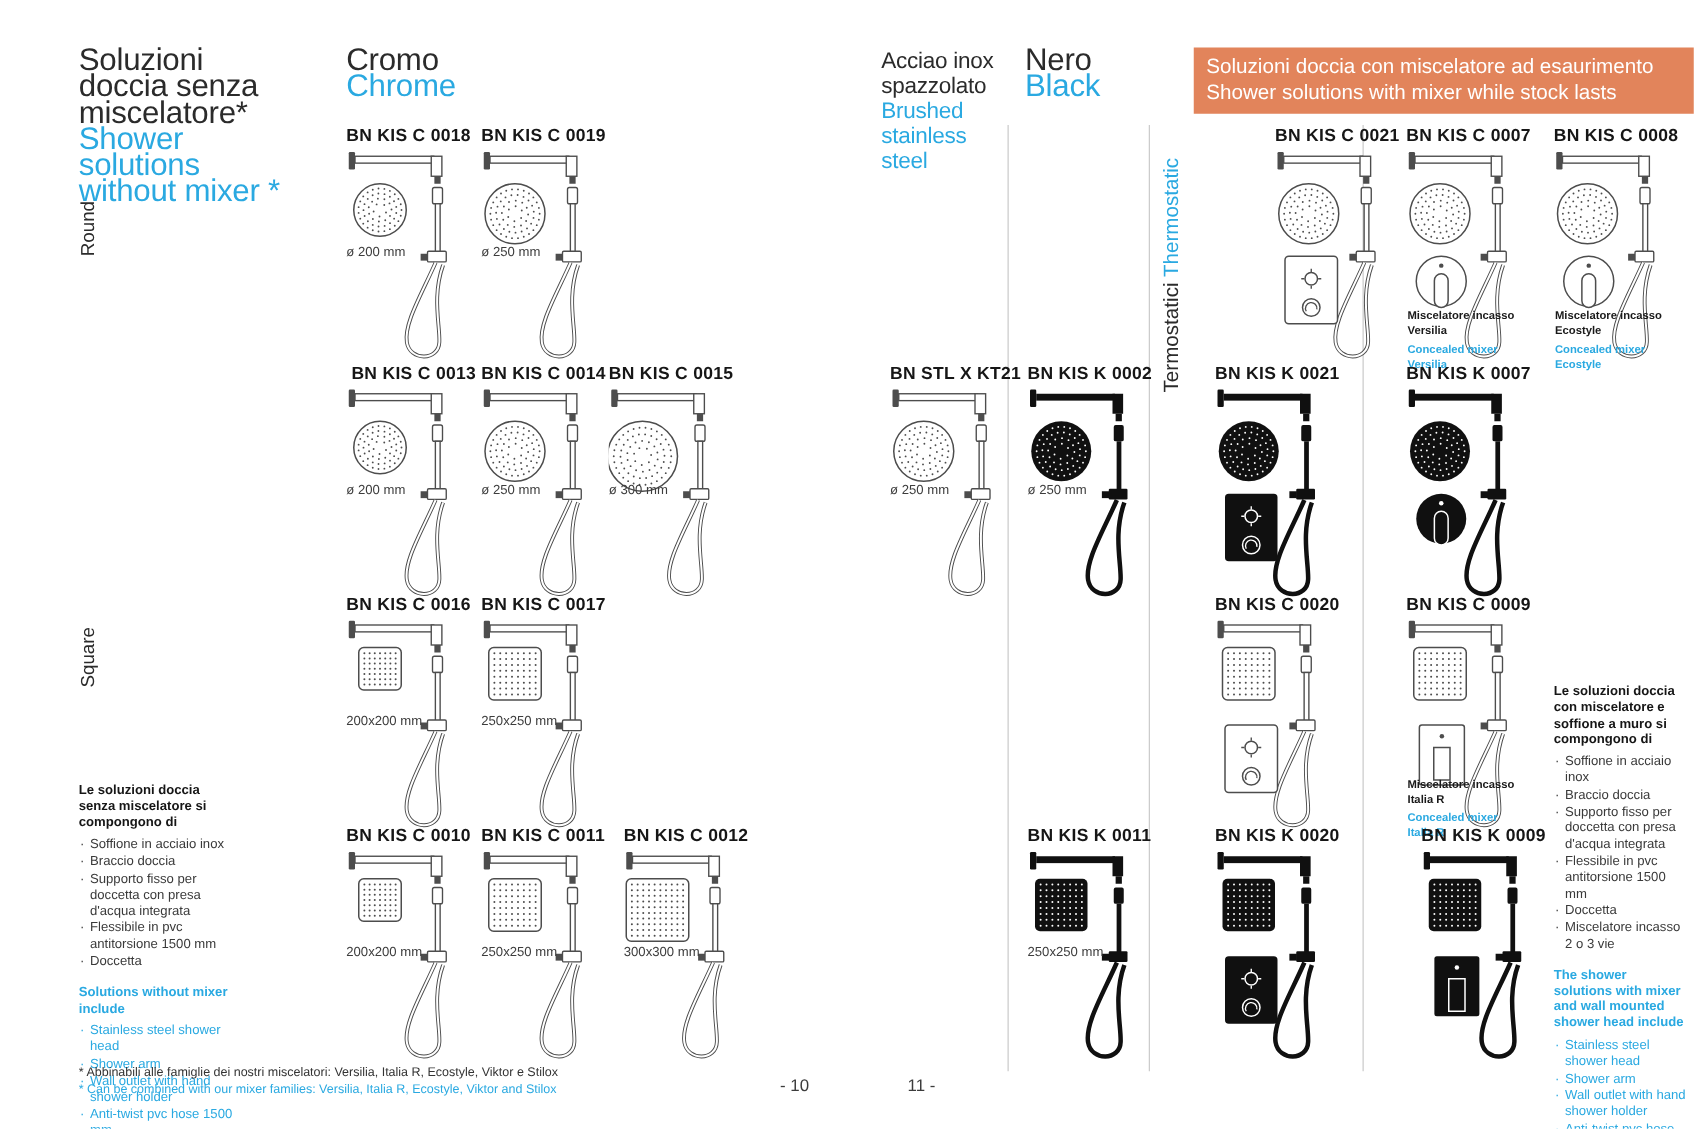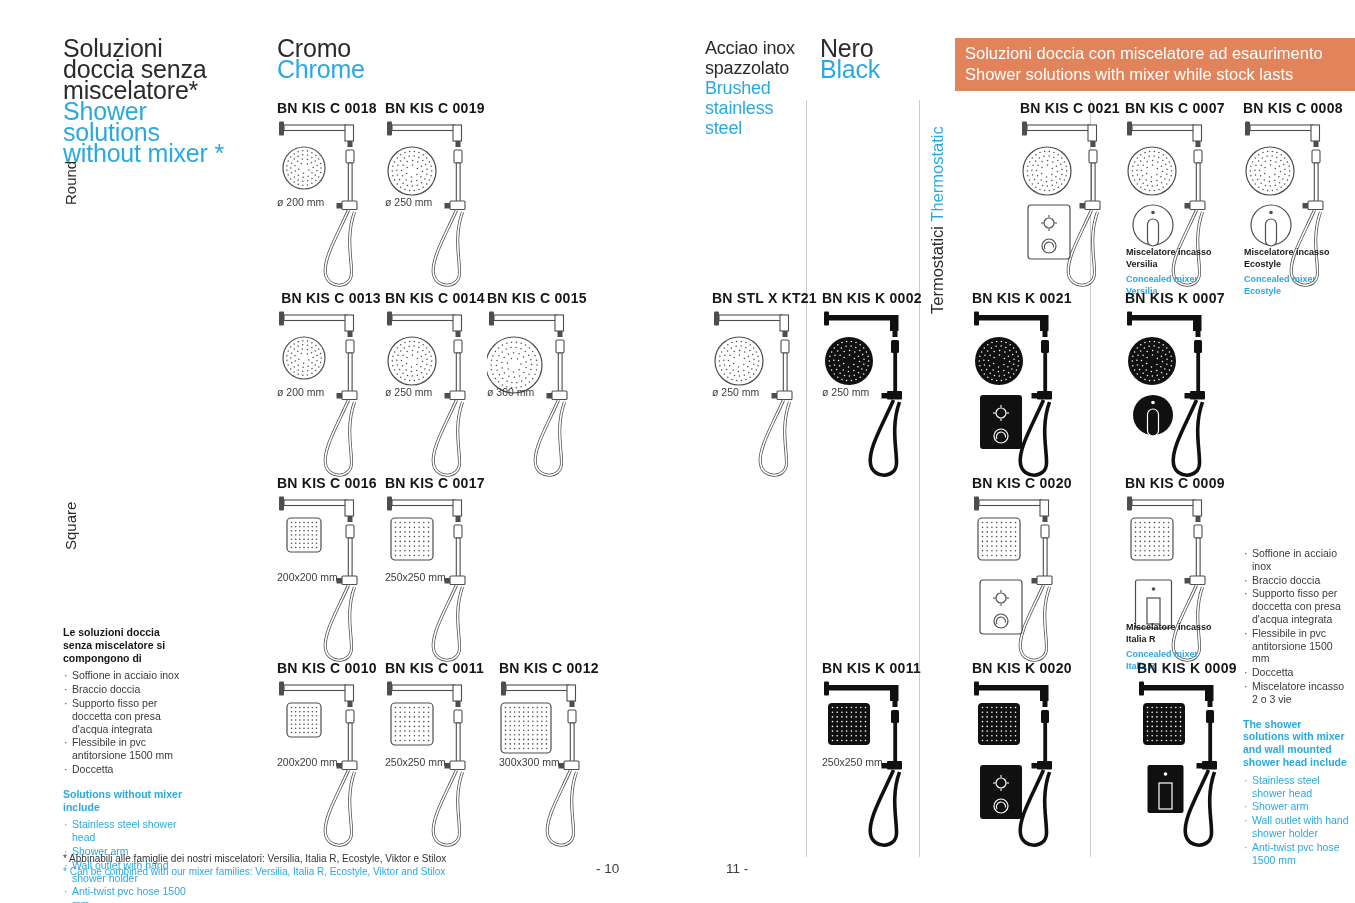--- a/index.html
+++ b/index.html
@@ -35,21 +35,21 @@
   .info-right{left:1243px;top:547px;width:106px;}
   .info .title{font-weight:bold;color:#161616;margin:0 0 5px 0;}
   .info .title.en{color:var(--blue,#2AA9E1);margin-top:12px;}
   .info ul{list-style:none;margin:0;padding:0;}
   .info li{padding-left:9px;position:relative;margin:0 0 1px 0;}
   .info li::before{content:"·";position:absolute;left:1px;}
   .info ul.en li{color:var(--blue,#2AA9E1);}
   
   .footnote{left:63px;top:852px;font-size:10px;line-height:13px;color:#333;}
   .pnum{font-size:13.5px;color:#3c3c3c;}
-  .pnum-left{left:596px;top:861px;}
+  .pnum-left{left:624px;top:861px;}
   .pnum-right{left:726px;top:861px;}
 </style>
 </head>
 <body>
 
 <div class="abs intro h-big">
   <div>Soluzioni doccia senza miscelatore*</div>
   <div class="blue">Shower solutions without mixer *</div>
 </div>
 
@@ -2060,20 +2060,21 @@
   <p class="title en">Solutions without mixer include</p>
   <ul class="en">
       <li>Stainless steel shower head</li>
       <li>Shower arm</li>
       <li>Wall outlet with hand shower holder</li>
       <li>Anti-twist pvc hose 1500 mm</li>
     </ul>
 </div>
 
 <div class="abs info info-right">
+  <p class="title">Le soluzioni doccia con miscelatore e soffione a muro si compongono di</p>
   <ul>
       <li>Soffione in acciaio inox</li>
       <li>Braccio doccia</li>
       <li>Supporto fisso per doccetta con presa d'acqua integrata</li>
       <li>Flessibile in pvc antitorsione 1500 mm</li>
       <li>Doccetta</li>
       <li>Miscelatore incasso 2 o 3 vie</li>
     </ul>
   <p class="title en">The shower solutions with mixer and wall mounted shower head include</p>
   <ul class="en">

